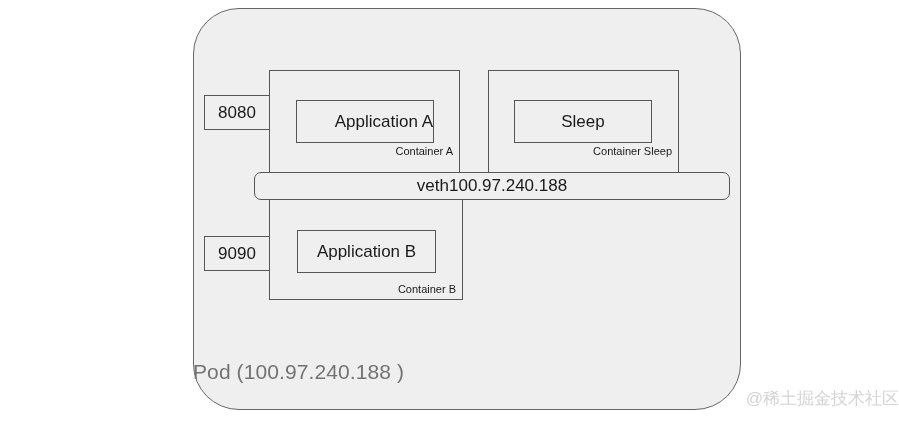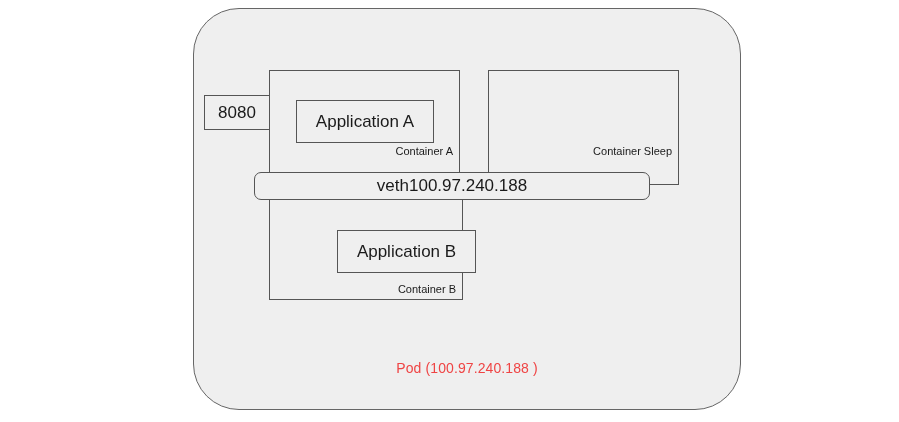--- a/index.html
+++ b/index.html
@@ -34,24 +34,23 @@
     background: #efefef;
     border: 1px solid #666666;
     border-radius: 46px;
   }
 
   .pod-label {
     position: absolute;
     left: 177px;
     top: 360px;
     width: 548px;
-    text-align: center;
-    font-size: 14px;
+    font-size: 21px;
     letter-spacing: 0.1px;
-    color: #ef4444;
+    color: #737373;
     white-space: pre;
   }
 
   
   .port-box {
     position: absolute;
     box-sizing: border-box;
     background: #efefef;
     border: 1px solid #555555;
     display: flex;
@@ -93,30 +92,30 @@
     box-sizing: border-box;
     background: #efefef;
     border: 1px solid #555555;
     display: flex;
     align-items: center;
     justify-content: center;
     font-size: 17px;
     color: #1a1a1a;
     white-space: nowrap;
   }
-  .app-a { left: 280px; top: 100px; width: 138px; height: 43px; }
+  .app-a { left: 280px; top: 100px; width: 138px; height: 43px; justify-content: flex-end; }
   .app-s { left: 498px; top: 100px; width: 138px; height: 43px; }
-  .app-b { left: 281px; top: 230px; width: 139px; height: 43px; margin-left: 40px; }
+  .app-b { left: 281px; top: 230px; width: 139px; height: 43px; }
 
   
   .veth-bar {
     position: absolute;
     left: 238px;
     top: 172px;
-    width: 396px;
+    width: 476px;
     height: 28px;
     box-sizing: border-box;
     background: #efefef;
     border: 1px solid #555555;
     border-radius: 7px;
     display: flex;
     align-items: center;
     justify-content: center;
     font-size: 17px;
     color: #1a1a1a;
@@ -138,39 +137,46 @@
 <body>
 
 <div class="canvas">
 
   <div class="pod"></div>
 
   <div class="port-box port-8080">
     <span>8080</span>
   </div>
 
+  <div class="port-box port-9090">
+    <span>9090</span>
+  </div>
 
   <div class="container-box container-a">
     <span class="container-caption">Container A</span>
   </div>
   <div class="app-box app-a">
     <span>Application A</span>
   </div>
 
   <div class="container-box container-pause">
     <span class="container-caption">Container Sleep</span>
+  </div>
+  <div class="app-box app-s">
+    <span>Sleep</span>
   </div>
 
   <div class="container-box container-b">
     <span class="container-caption">Container B</span>
   </div>
   <div class="app-box app-b">
     <span>Application B</span>
   </div>
 
   <div class="veth-bar">
     <span>veth100.97.240.188</span>
   </div>
 
   <div class="pod-label">Pod (100.97.240.188 )</div>
 
+  <div class="watermark">@稀土掘金技术社区</div>
 
 </div>
 
 </body></html>

